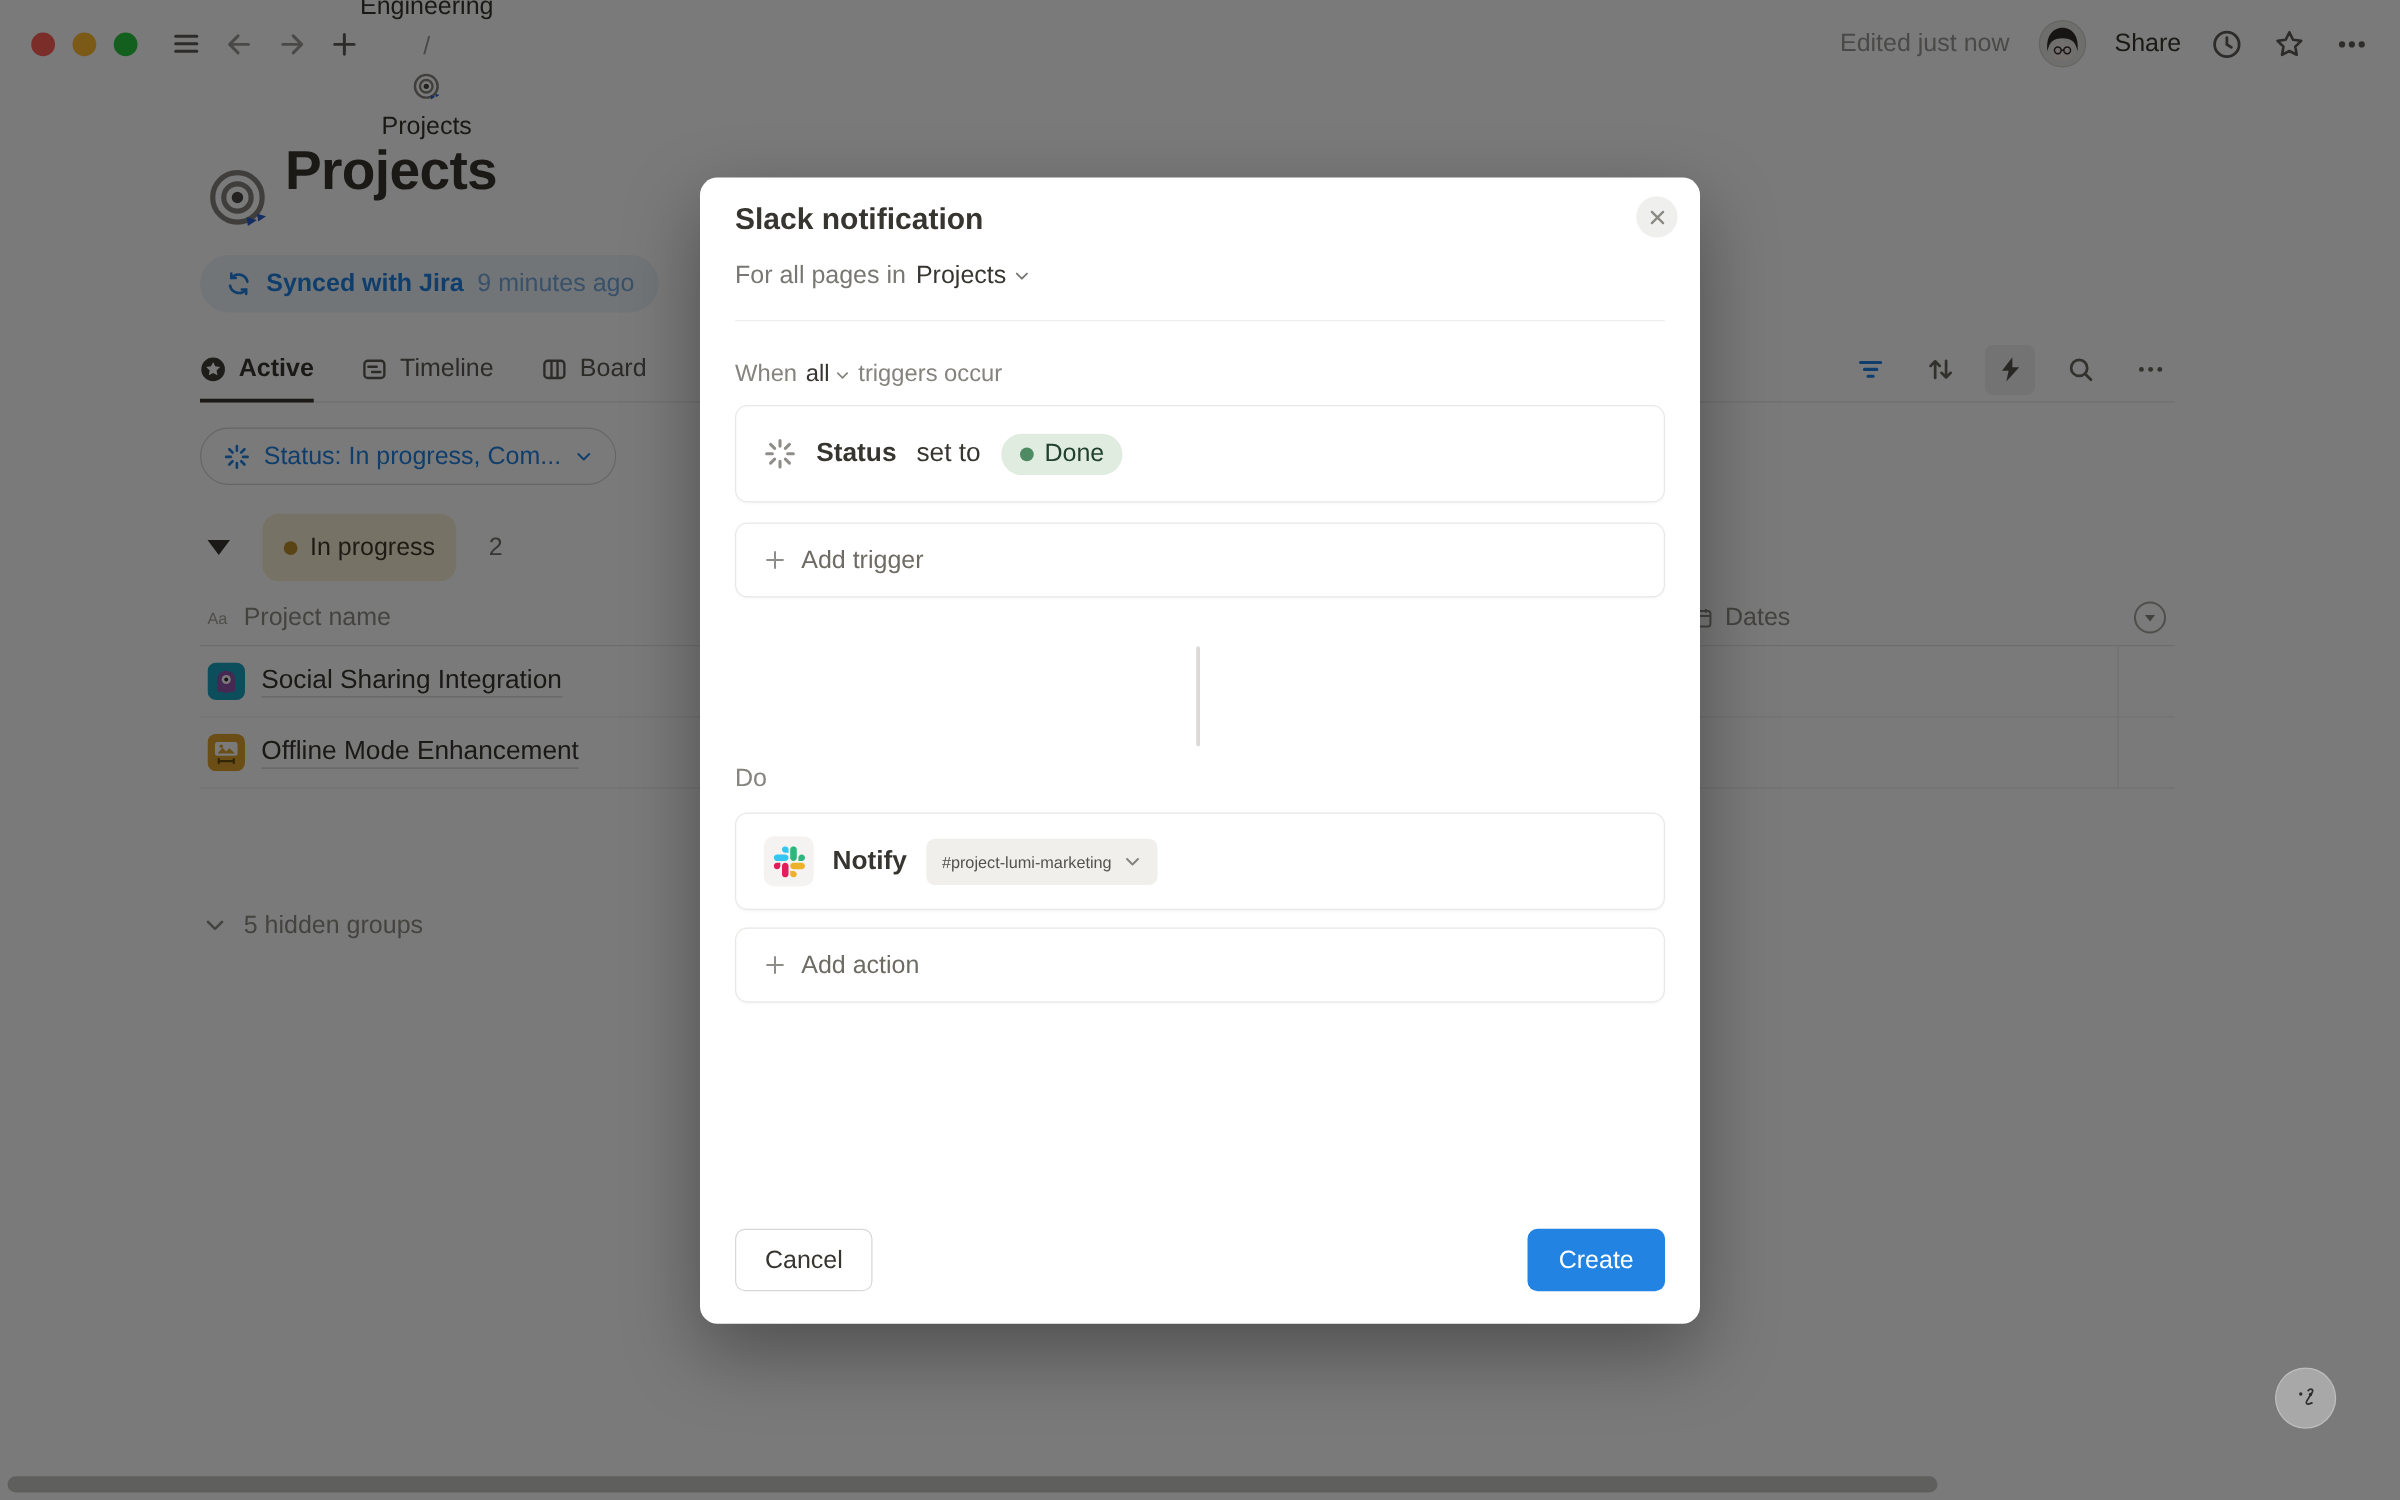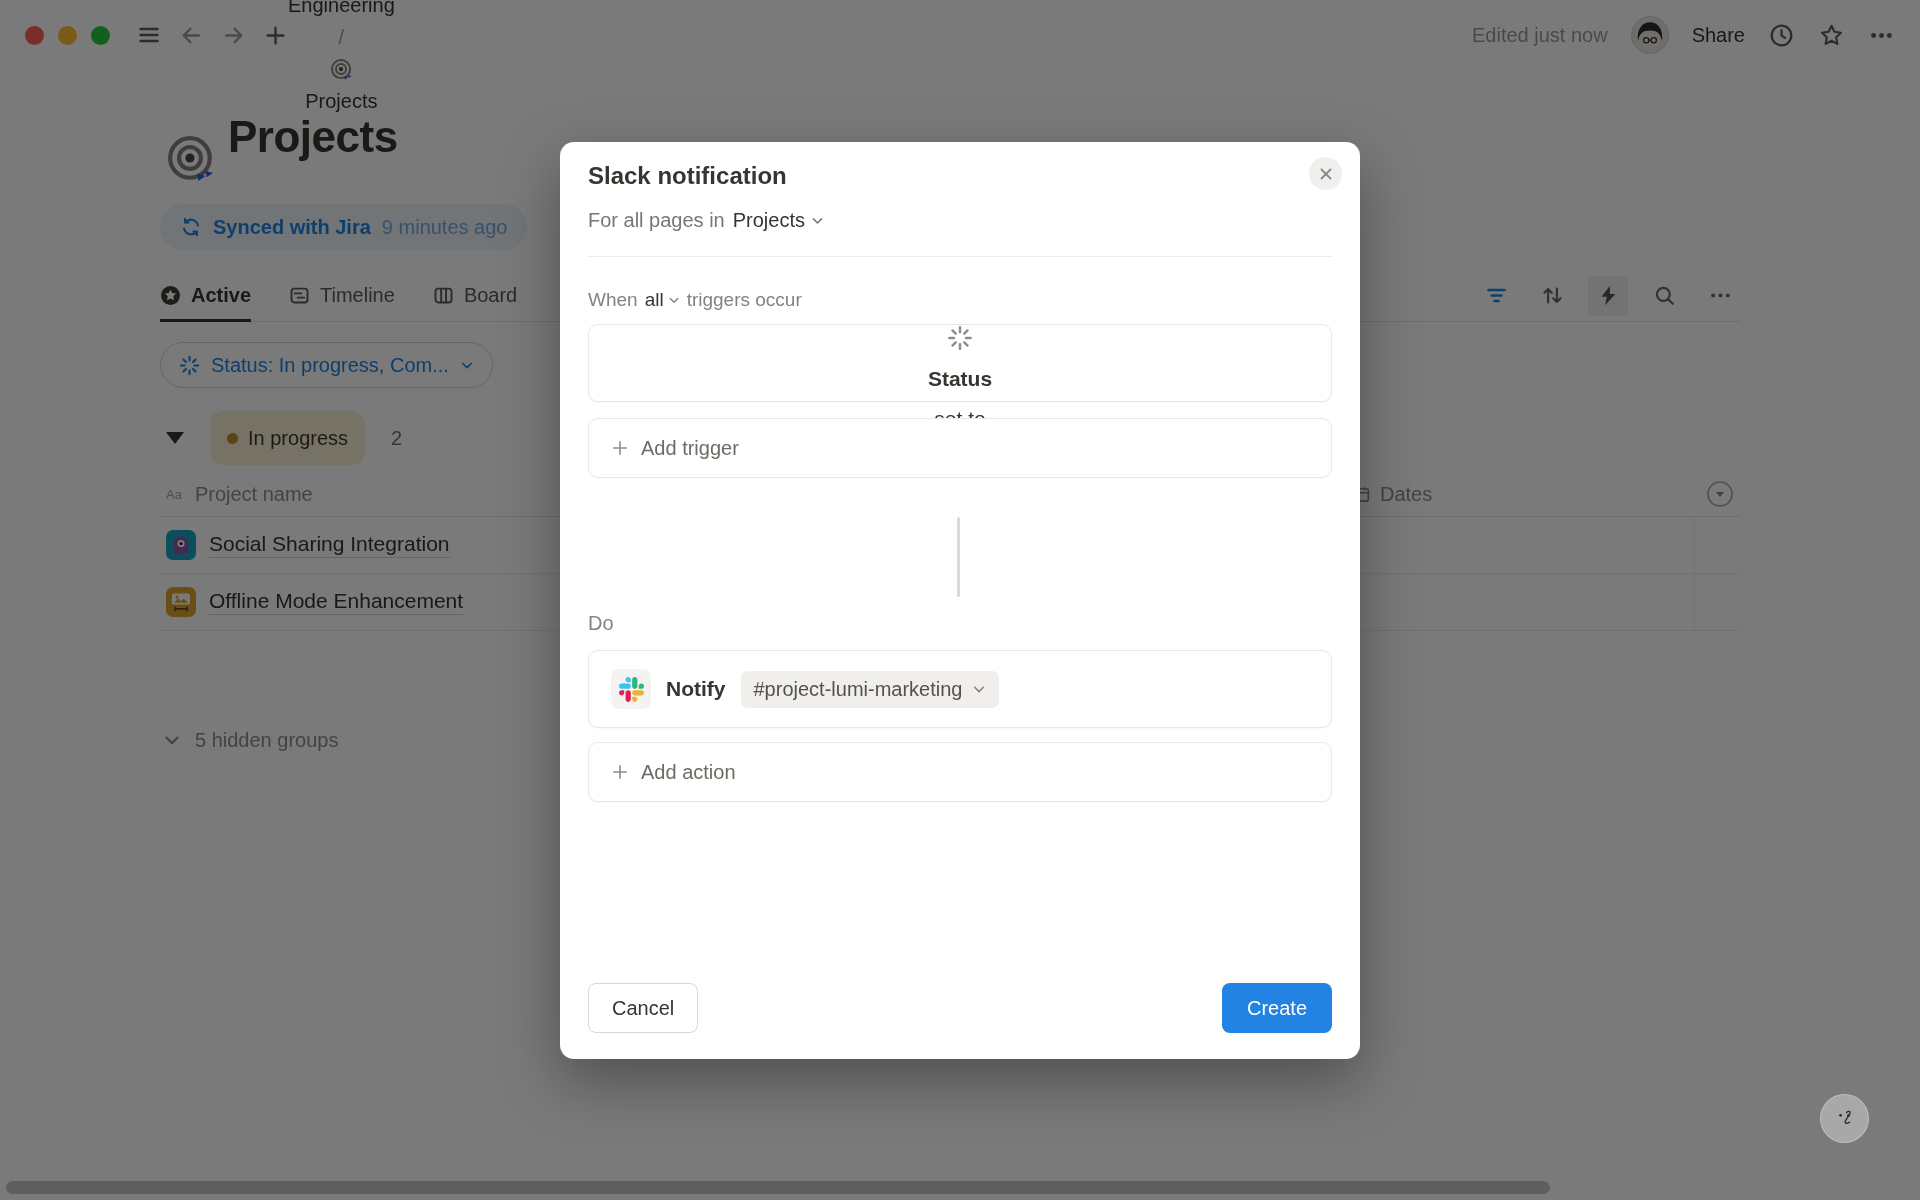--- a/index.html
+++ b/index.html
@@ -78,36 +78,36 @@
   .m-title{position:absolute;left:28px;top:20px;font-size:24px;font-weight:700;color:#37352f;}
   .m-close{position:absolute;right:18px;top:15px;width:33px;height:33px;border-radius:50%;background:#efefed;
     display:flex;align-items:center;justify-content:center;color:#8a8883;font-size:20px;}
   .m-sub{position:absolute;left:28px;top:67px;display:flex;align-items:center;gap:8px;font-size:20px;color:#787773;}
   .m-sub .scope{color:#37352f;display:flex;align-items:center;gap:6px;}
   .m-div{position:absolute;left:28px;right:28px;top:114px;height:1px;background:#ededeb;}
   .m-when{position:absolute;left:28px;top:147px;display:flex;align-items:center;gap:7px;font-size:19px;color:#85837d;}
   .m-when .op{color:#37352f;display:flex;align-items:center;gap:4px;}
   .card{position:absolute;left:28px;width:744px;border:1px solid #e9e8e5;border-radius:10px;background:#fff;
     display:flex;align-items:center;padding:0 22px;box-shadow:0 1px 2px rgba(0,0,0,0.03);}
-  .trigger-card{top:182px;height:78px;gap:16px;flex-direction:column;}
+  .trigger-card{top:182px;height:78px;gap:16px;}
   .trig-prop{font-size:21px;font-weight:700;color:#37352f;}
   .trig-verb{font-size:21px;color:#37352f;}
   .done-pill{display:flex;align-items:center;gap:9px;height:33px;padding:0 15px;border-radius:17px;background:#dfecdf;}
   .done-dot{width:11px;height:11px;border-radius:50%;background:#4e8a62;}
   .done-label{font-size:20px;color:#21402d;font-weight:500;}
   .add-card{height:60px;gap:12px;color:#6d6b64;font-size:20px;}
   .add-trigger{top:276px;}
   .add-action{top:600px;}
   .connector{position:absolute;left:397px;top:375px;width:3px;height:80px;background:#dbdad7;border-radius:2px;}
   .m-do{position:absolute;left:28px;top:470px;font-size:20px;color:#85837d;}
   .action-card{top:508px;height:78px;gap:15px;}
   .slack-box{width:40px;height:40px;border-radius:8px;background:#f4f3f1;display:flex;align-items:center;justify-content:center;}
   .notify{font-size:21px;font-weight:700;color:#37352f;text-align:right;}
   .channel-pill{display:flex;align-items:center;gap:10px;height:37px;padding:0 13px;border-radius:7px;background:#f0efec;
-    font-size:20px;color:#54524c;}
+    font-size:13px;color:#54524c;}
   .btn-cancel{position:absolute;left:28px;bottom:26px;height:50px;padding:0 23px;border:1px solid #d9d8d5;border-radius:8px;
     background:#fff;font-size:20px;color:#37352f;display:flex;align-items:center;}
   .btn-create{position:absolute;right:28px;bottom:26px;height:50px;padding:0 25px;border-radius:8px;background:#2383e2;
     font-size:20px;color:#fff;font-weight:500;display:flex;align-items:center;}
   
   .ai-btn{position:absolute;left:1820px;top:1094px;width:49px;height:49px;border-radius:50%;z-index:40;
     background:rgba(255,255,255,0.35);border:1px solid rgba(255,255,255,0.25);display:flex;align-items:center;justify-content:center;}
   .gray-ic{color:#5f5d58;}
 </style>
 </head>

